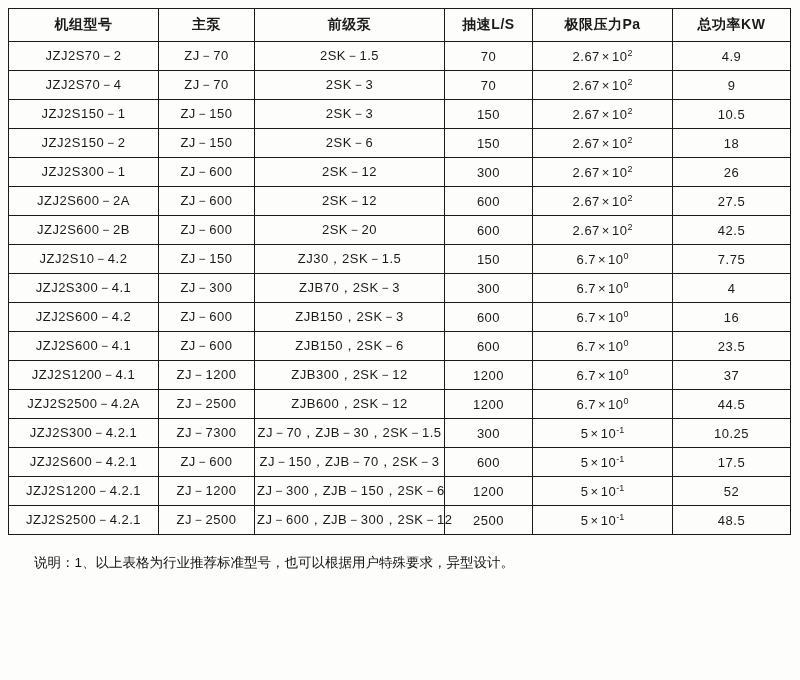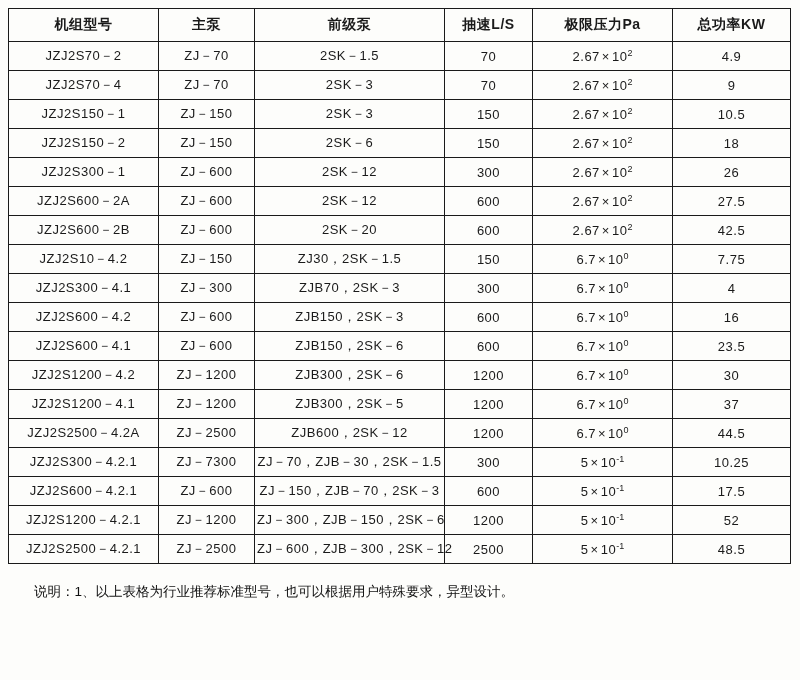--- a/index.html
+++ b/index.html
@@ -181,31 +181,23 @@
         </tr>
         <tr>
           <td class="model">JZJ2S600－4.1</td>
           <td class="pump">ZJ－600</td>
           <td class="fore">ZJB150，2SK－6</td>
           <td class="speed">600</td>
           <td class="press"><span>6.7</span><span class="times">×</span><span>10</span><span class="exp">0</span></td>
           <td class="power">23.5</td>
         </tr>
         <tr>
-          <td class="model">JZJ2S1200－4.2</td>
-          <td class="pump">ZJ－1200</td>
-          <td class="fore">ZJB300，2SK－6</td>
-          <td class="speed">1200</td>
-          <td class="press"><span>6.7</span><span class="times">×</span><span>10</span><span class="exp">0</span></td>
-          <td class="power">30</td>
-        </tr>
-        <tr>
           <td class="model">JZJ2S1200－4.1</td>
           <td class="pump">ZJ－1200</td>
-          <td class="fore">ZJB300，2SK－5</td>
+          <td class="fore">ZJB300，2SK－12</td>
           <td class="speed">1200</td>
           <td class="press"><span>6.7</span><span class="times">×</span><span>10</span><span class="exp">0</span></td>
           <td class="power">37</td>
         </tr>
         <tr>
           <td class="model">JZJ2S2500－4.2A</td>
           <td class="pump">ZJ－2500</td>
           <td class="fore">ZJB600，2SK－12</td>
           <td class="speed">1200</td>
           <td class="press"><span>6.7</span><span class="times">×</span><span>10</span><span class="exp">0</span></td>

